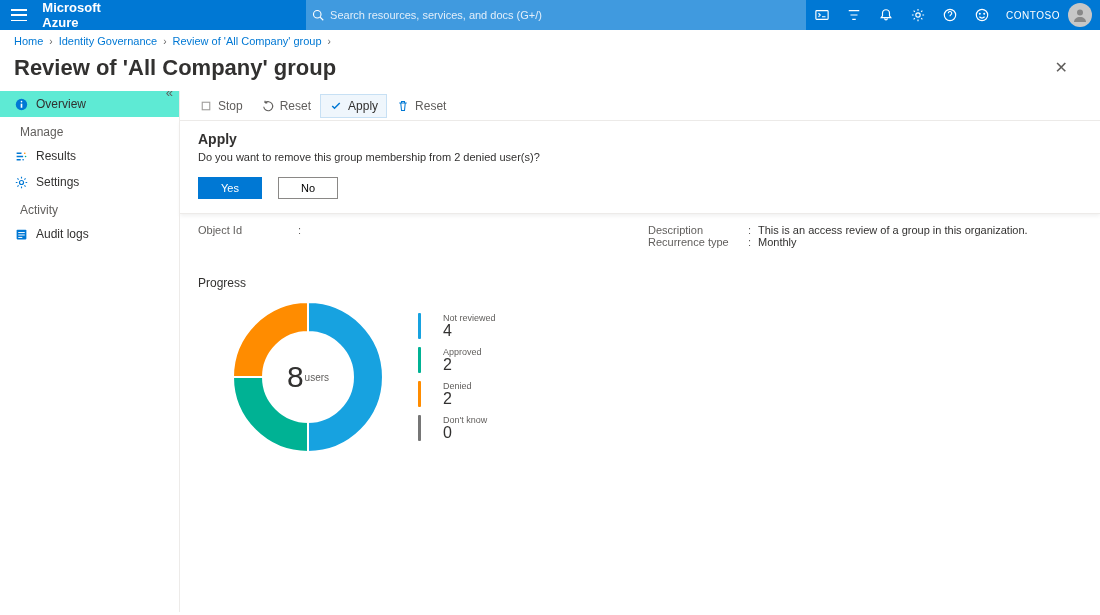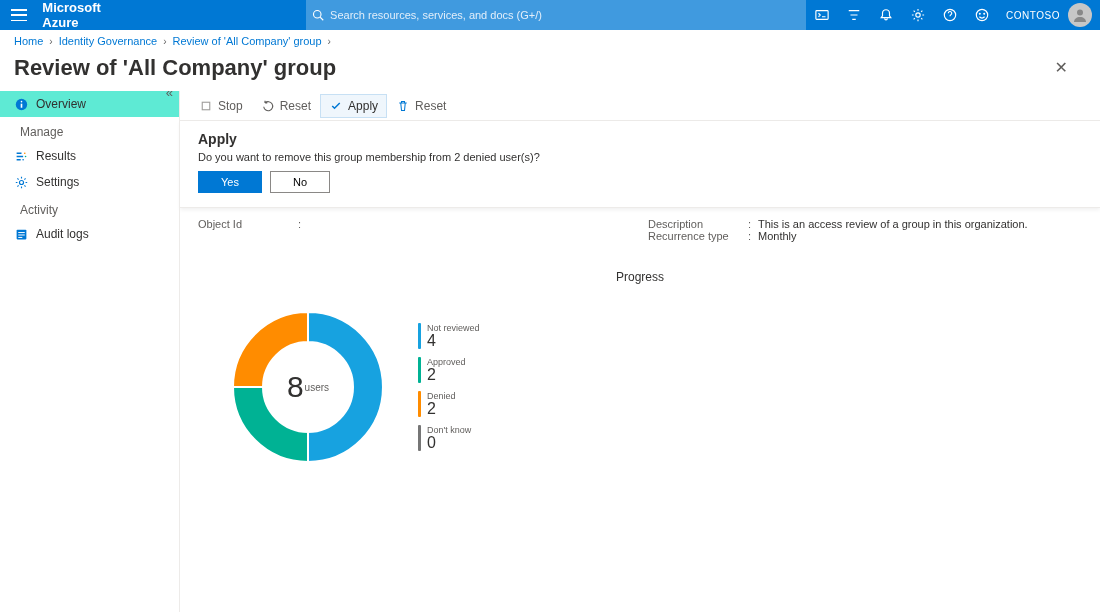--- a/index.html
+++ b/index.html
@@ -42,44 +42,44 @@
   
   .content { flex: 1; display: flex; flex-direction: column; }
   .toolbar { height: 30px; border-bottom: 1px solid #edebe9; display: flex; align-items: center; padding: 0 10px; font-size: 12px; }
   .tool-btn { display: flex; align-items: center; gap: 5px; padding: 4px 8px; color: #605e5c; cursor: pointer; border: 1px solid transparent; }
   .tool-btn.primary { background: #eff6fc; border: 1px solid #c7e0f4; color: #323130; }
   .tool-icon { width: 14px; height: 14px; display: flex; align-items: center; justify-content: center; }
   
   
   .banner { border-bottom: 1px solid #edebe9; padding: 10px 18px 14px; box-shadow: 0 2px 4px rgba(0,0,0,0.06); }
   .banner-title { font-size: 14px; font-weight: 600; color: #323130; margin-bottom: 4px; }
-  .banner-msg { font-size: 11px; color: #323130; margin-bottom: 8px; }
-  .banner-btns { display: flex; gap: 8px; }
+  .banner-msg { font-size: 11px; color: #323130; margin-bottom: 14px; }
+  .banner-btns { display: flex; gap: 16px; }
   .btn { font-size: 11px; padding: 4px 22px; border: 1px solid #8a8886; background: #fff; cursor: pointer; }
   .btn.primary { background: #0078d4; border-color: #0078d4; color: #fff; }
   
   
   .details { padding: 10px 18px; font-size: 11px; color: #323130; }
   .detail-row { display: flex; }
   .detail-left { display: flex; flex: 0 0 450px; }
   .detail-right { display: flex; flex: 1; }
   .detail-label { width: 100px; color: #605e5c; }
   .detail-colon { width: 10px; color: #605e5c; }
   .detail-value { flex: 1; color: #323130; }
   
   
   .progress-section { padding: 18px 18px; }
-  .progress-title { font-size: 12px; color: #323130; margin-bottom: 23px; text-align: center; }
+  .progress-title { font-size: 12px; color: #323130; margin-bottom: 7px; }
   .progress-body { display: flex; align-items: center; gap: 30px; }
   .donut-wrap { position: relative; width: 160px; height: 160px; margin-left: 30px; }
   .donut-center { position: absolute; inset: 0; display: flex; align-items: center; justify-content: center; }
   .donut-num { font-size: 30px; font-weight: 400; color: #323130; }
   .donut-label { font-size: 10px; color: #605e5c; margin-left: 1px; }
   .legend { display: flex; flex-direction: column; gap: 8px; }
-  .legend-item { display: flex; align-items: stretch; gap: 6px; }
+  .legend-item { display: flex; align-items: stretch; gap: 22px; }
   .legend-bar { width: 3px; border-radius: 1px; }
   .legend-text { display: flex; flex-direction: column; }
   .legend-label { font-size: 9px; color: #605e5c; }
   .legend-value { font-size: 16px; color: #323130; line-height: 1; }
 </style>
 </head>
 <body>
 
 <div class="topbar">
   <div class="hamburger">

